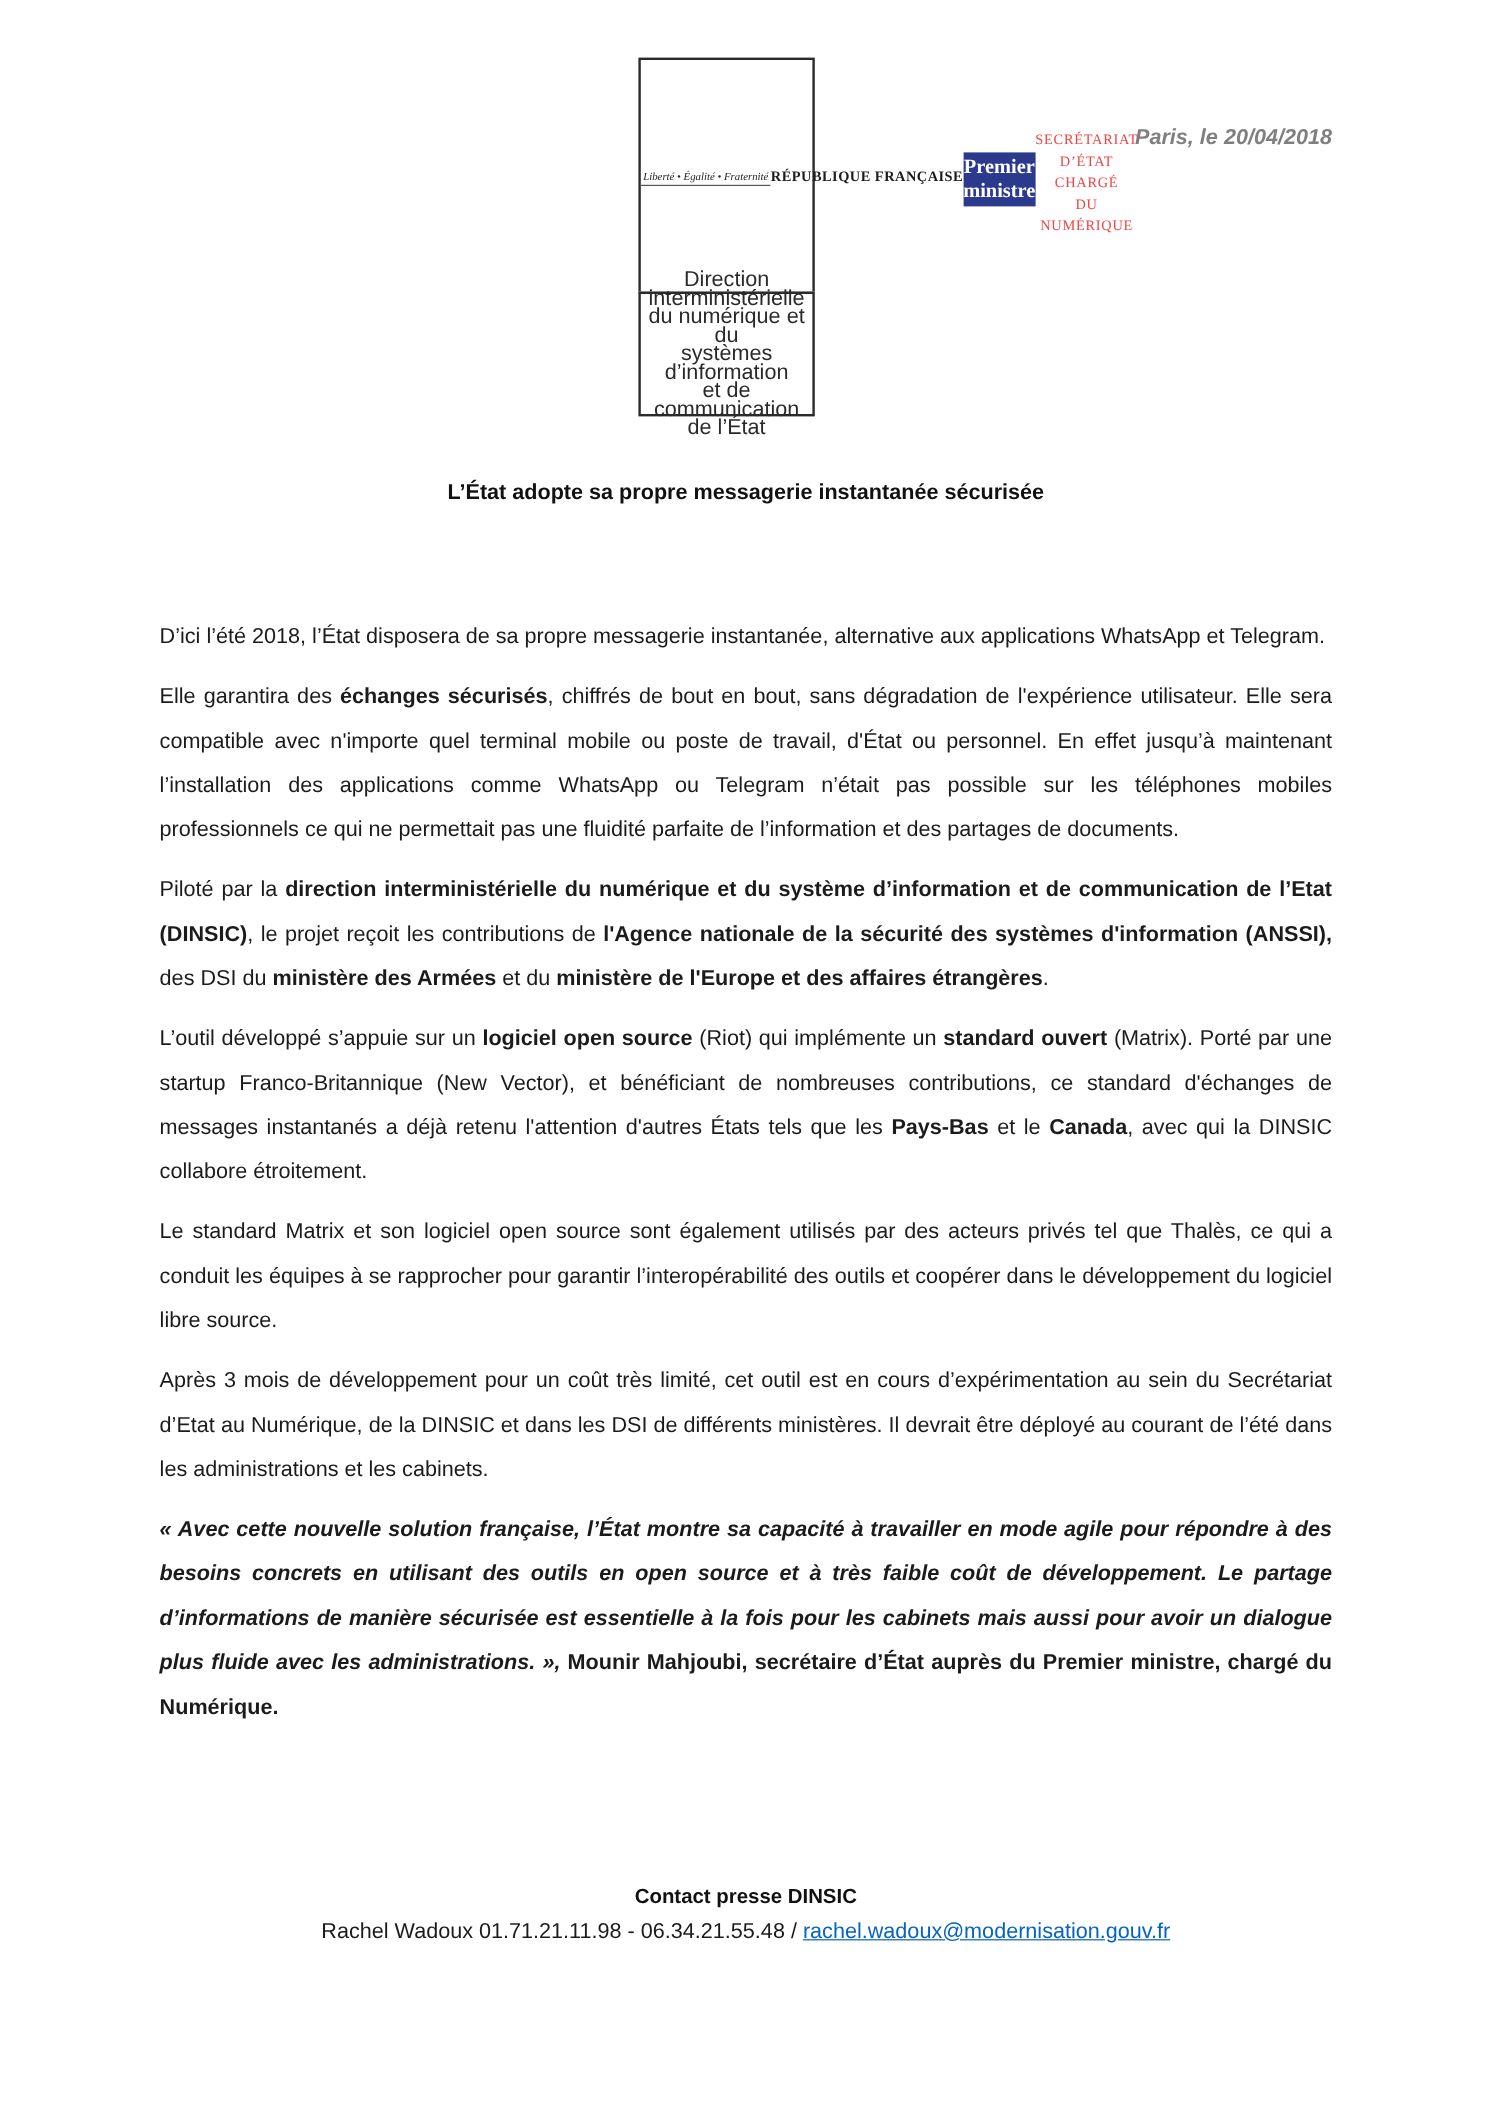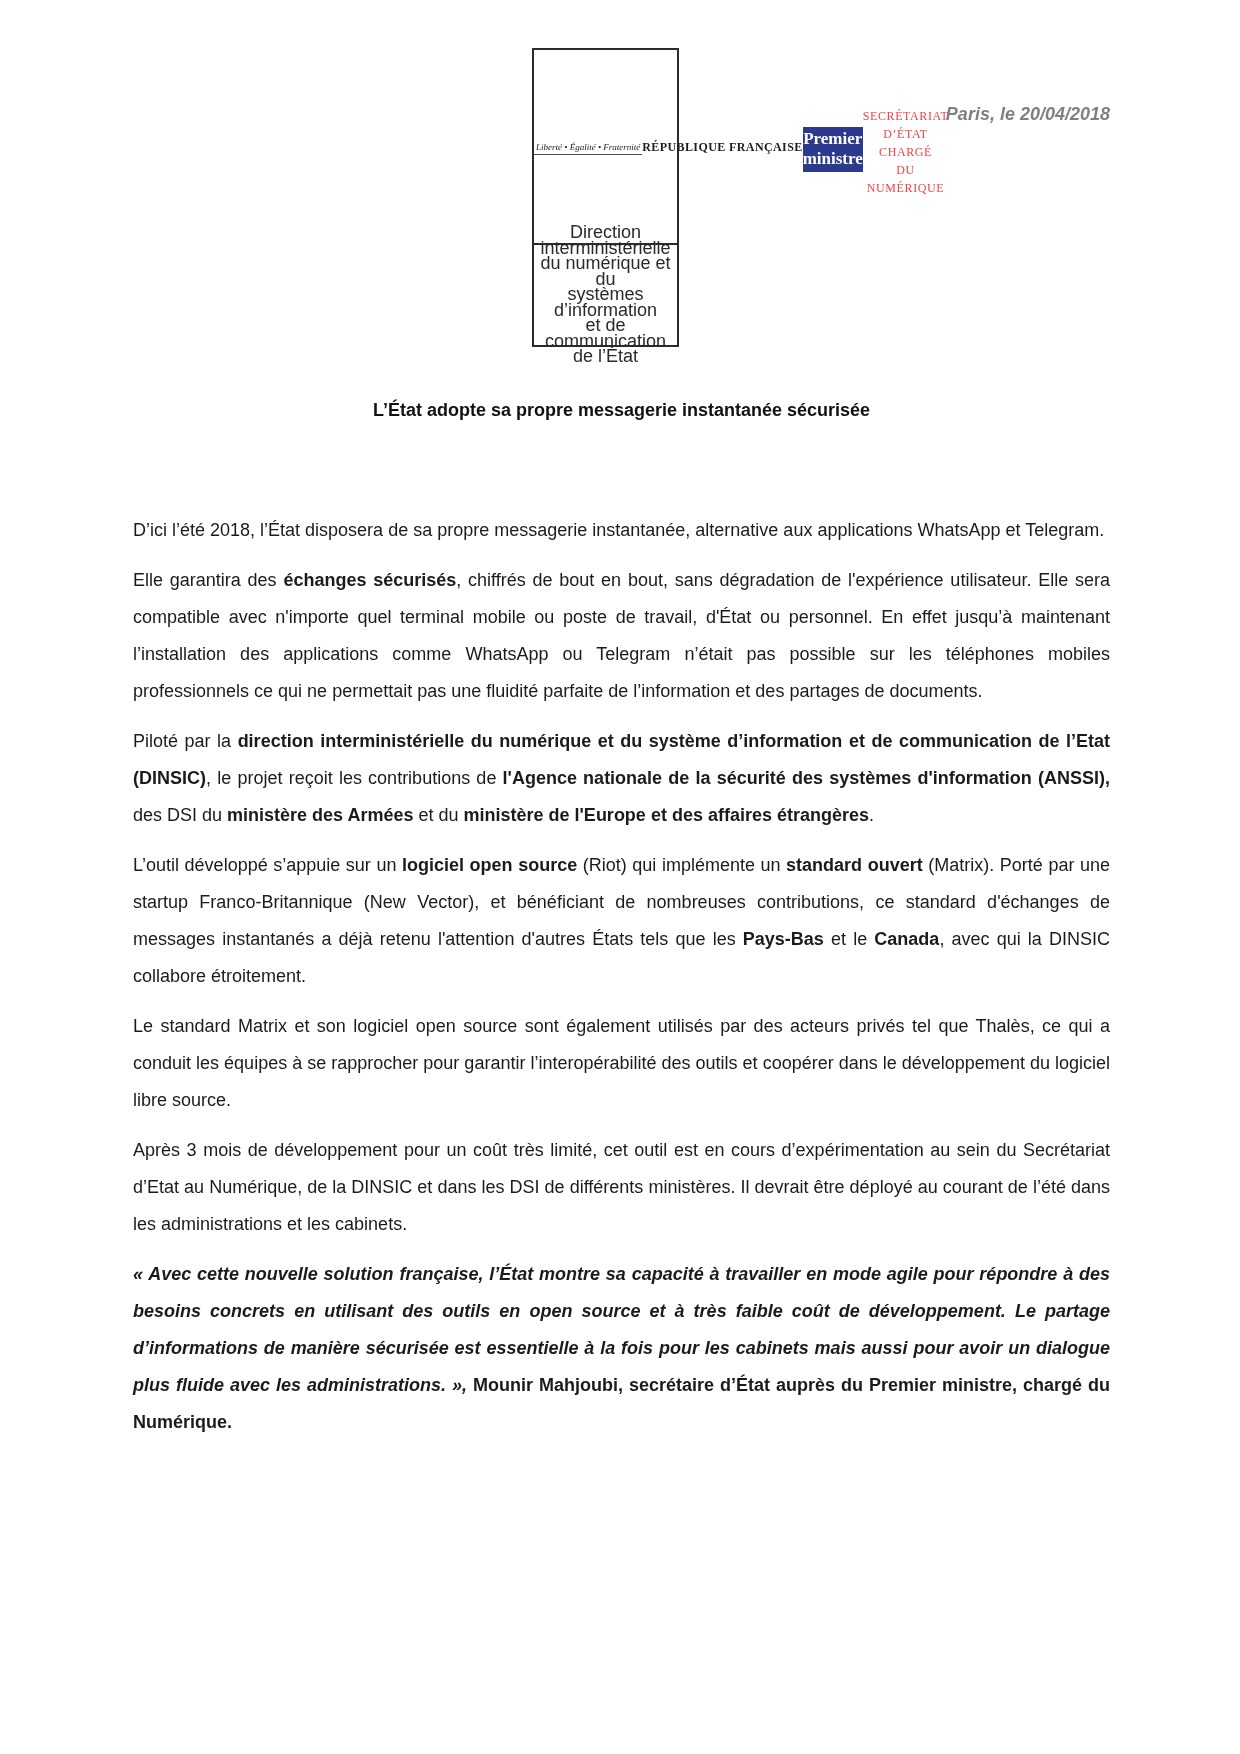--- a/index.html
+++ b/index.html
@@ -86,15 +86,19 @@
       <p><span>D’ici l’été 2018, l’État disposera de sa propre messagerie instantanée, alternative aux applications WhatsApp et Telegram.</span></p>
       <p><span>Elle garantira des </span><span class="b">échanges sécurisés</span><span>, chiffrés de bout en bout, sans dégradation de l'expérience utilisateur. Elle sera compatible avec n'importe quel terminal mobile ou poste de travail, d'État ou personnel. En effet jusqu’à maintenant l’installation des applications comme WhatsApp ou Telegram n’était pas possible sur les téléphones mobiles professionnels ce qui ne permettait pas une fluidité parfaite de l’information et des partages de documents.</span></p>
       <p><span>Piloté par la </span><span class="b">direction interministérielle du numérique et du système d’information et de communication de l’Etat (DINSIC)</span><span>, le projet reçoit les contributions de </span><span class="b">l'Agence nationale de la sécurité des systèmes d'information (ANSSI),</span><span> des DSI du </span><span class="b">ministère des Armées</span><span> et du </span><span class="b">ministère de l'Europe et des affaires étrangères</span><span>.</span></p>
       <p><span>L’outil développé s’appuie sur un </span><span class="b">logiciel open source</span><span> (Riot) qui implémente un </span><span class="b">standard ouvert</span><span> (Matrix). Porté par une startup Franco-Britannique (New Vector), et bénéficiant de nombreuses contributions, ce standard d'échanges de messages instantanés a déjà retenu l'attention d'autres États tels que les </span><span class="b">Pays-Bas</span><span> et le </span><span class="b">Canada</span><span>, avec qui la DINSIC collabore étroitement.</span></p>
       <p><span>Le standard Matrix et son logiciel open source sont également utilisés par des acteurs privés tel que Thalès, ce qui a conduit les équipes à se rapprocher pour garantir l’interopérabilité des outils et coopérer dans le développement du logiciel libre source.</span></p>
       <p><span>Après 3 mois de développement pour un coût très limité, cet outil est en cours d’expérimentation au sein du Secrétariat d’Etat au Numérique, de la DINSIC et dans les DSI de différents ministères. Il devrait être déployé au courant de l’été dans les administrations et les cabinets.</span></p>
       <p><span class="b i">« Avec cette nouvelle solution française, l’État montre sa capacité à travailler en mode agile pour répondre à des besoins concrets en utilisant des outils en open source et à très faible coût de développement. Le partage d’informations de manière sécurisée est essentielle à la fois pour les cabinets mais aussi pour avoir un dialogue plus fluide avec les administrations. », </span><span class="b"> Mounir Mahjoubi, secrétaire d’État auprès du Premier ministre, chargé du Numérique.</span></p>
     </div>
 
   <div class="footer">
+    <div class="contact-title">Contact presse DINSIC</div>
+    <div class="contact-line">
+      <span>Rachel Wadoux 01.71.21.11.98 - 06.34.21.55.48 / </span><a href="#" style="color: rgb(5, 99, 193);">rachel.wadoux@modernisation.gouv.fr</a>
+    </div>
   </div>
 
 </div>
 
 </body></html>

